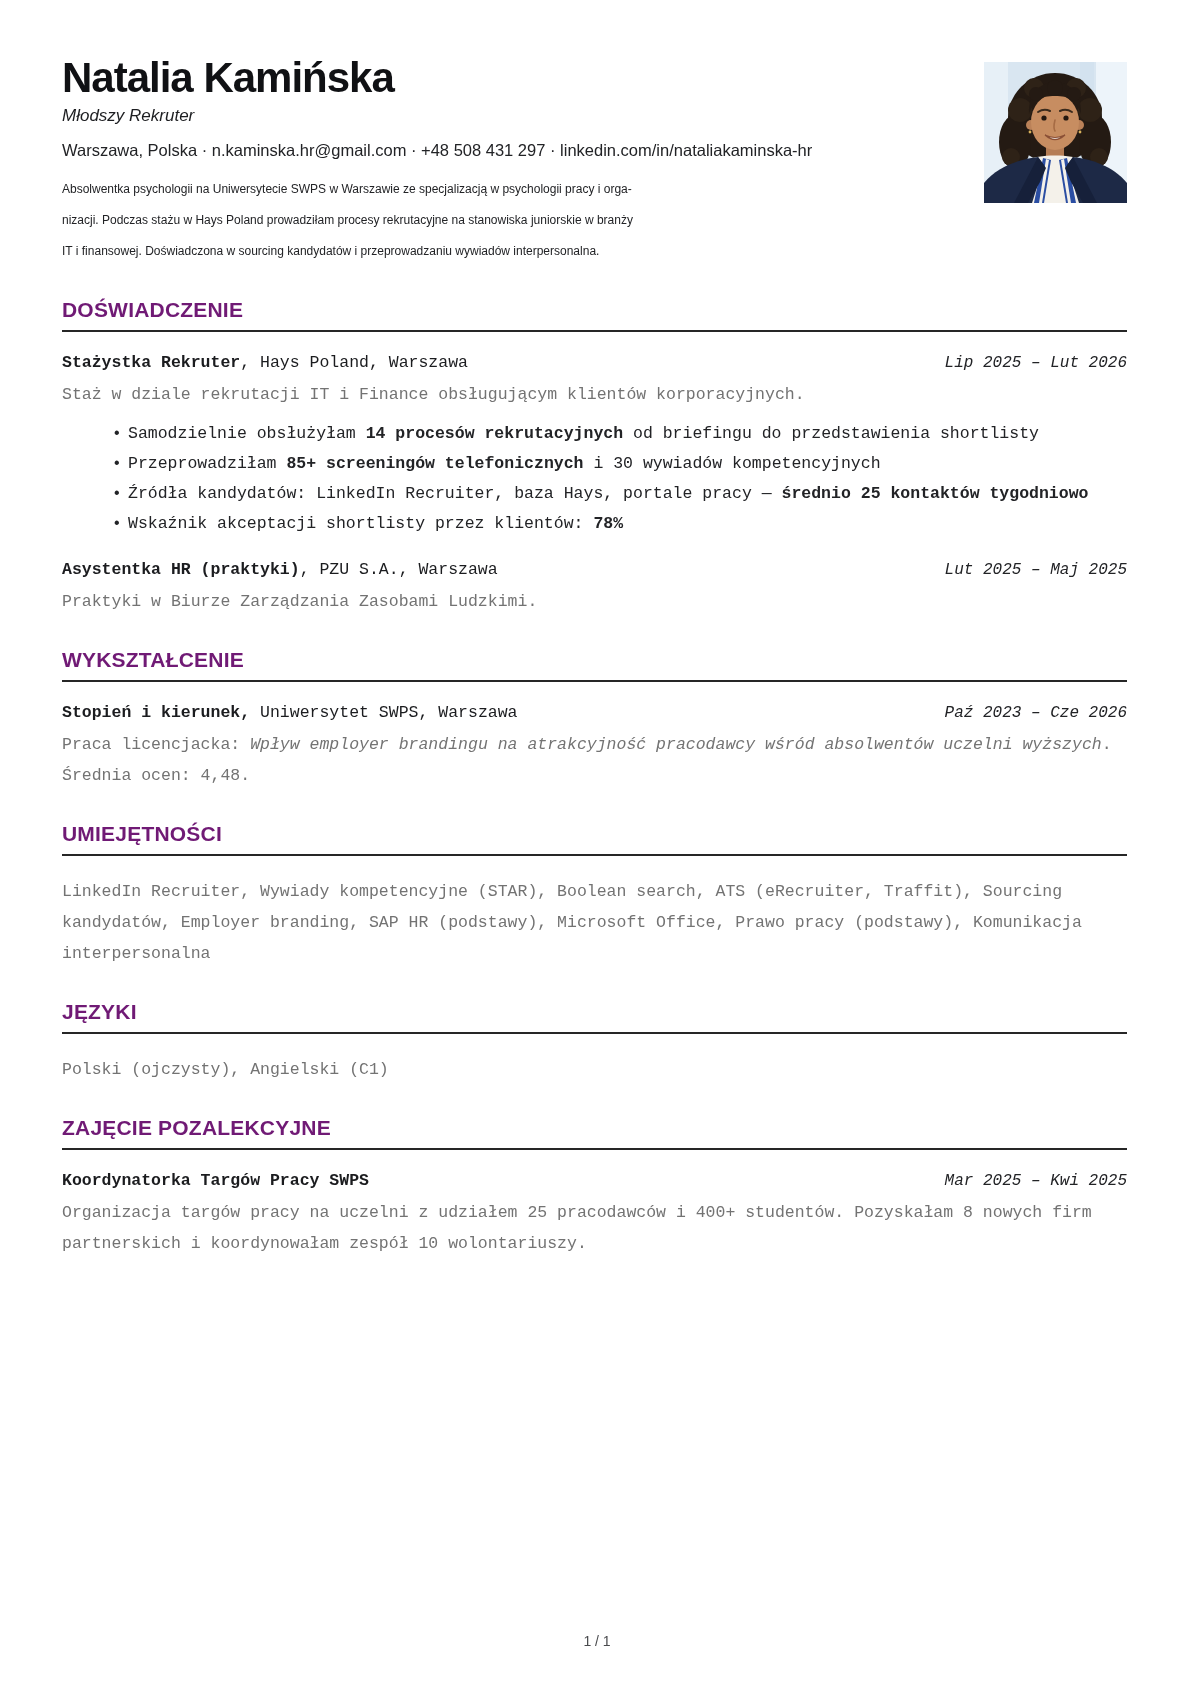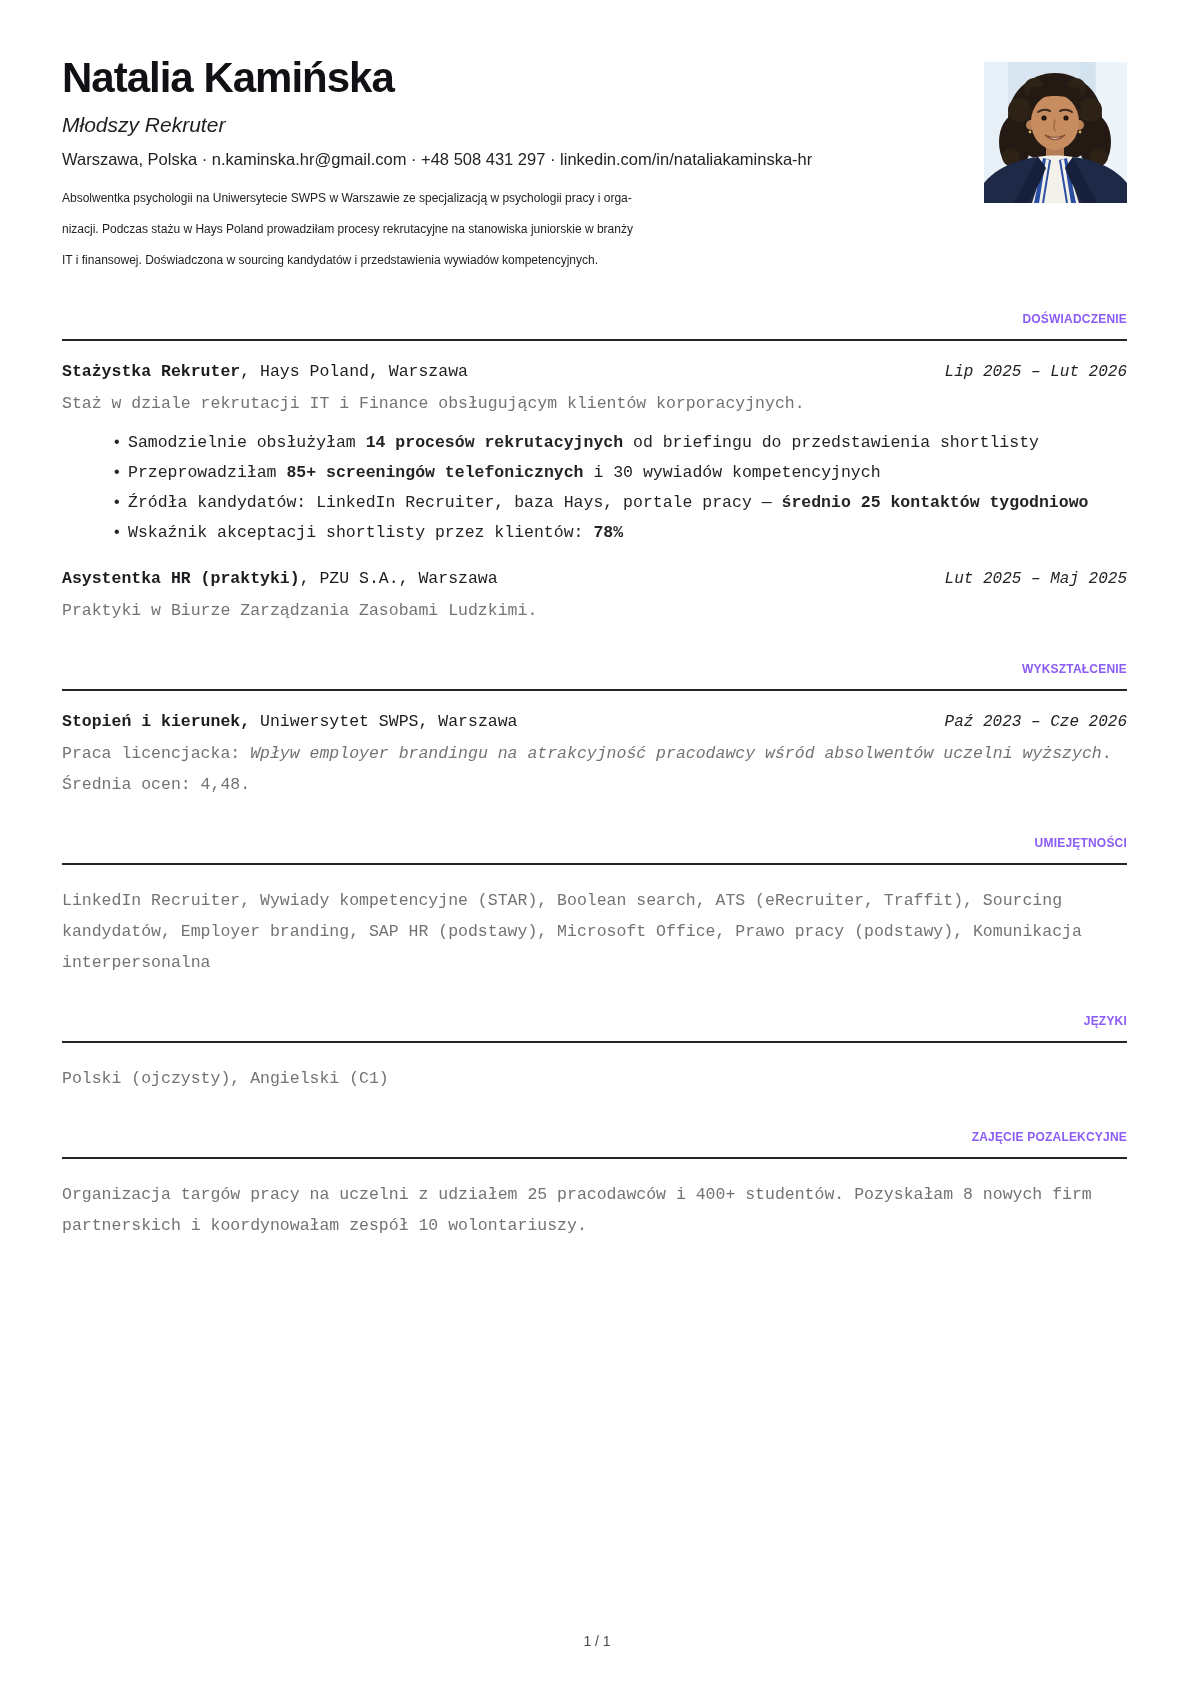--- a/index.html
+++ b/index.html
@@ -15,28 +15,28 @@
   .page{padding:56px 63px 0 62px;position:relative;}
   .photo{
     position:absolute;top:62px;right:63px;
     width:143px;height:141px;overflow:hidden;
   }
   .photo svg{display:block;}
   h1.name{
     margin:0;font-size:42px;line-height:44px;font-weight:700;
     letter-spacing:-1px;color:#101114;
   }
-  .role{font-style:italic;font-size:21px;line-height:26px;margin-top:12px;color:#1d1e21;}
+  .role{font-style:italic;font-size:17px;line-height:26px;margin-top:3px;color:#1d1e21;}
   .contact{font-size:16.5px;line-height:20px;margin-top:11px;color:#222326;}
   .summary{margin-top:14px;width:845px;}
   .summary-line{font-size:12px;line-height:31px;color:#222326;}
   .resume-section{margin-top:32px;}
   .section-heading{
-    margin:0 0 9px 0;font-size:12px;line-height:22px;font-weight:700;
-    letter-spacing:.2px;color:#8b5cf6;text-align:right;
+    margin:0 0 9px 0;font-size:21px;line-height:22px;font-weight:700;
+    letter-spacing:.2px;color:#701a75;
   }
   .rule{height:0;border-top:2px solid #262626;}
   .entry{margin-top:20px;font-family:Liberation Mono, monospace;}
   .entry-header{display:flex;justify-content:space-between;align-items:baseline;font-size:16.5px;line-height:22px;}
   .entry-title{color:#1b1c1f;}
   .entry-title .b{font-weight:700;}
   .entry-date{font-style:italic;font-size:16px;color:#222326;white-space:nowrap;margin-left:24px;}
   .entry-para{font-size:16.5px;line-height:31px;margin-top:5px;color:#737373;}
   ul.bullets{margin:9px 0 0 0;padding:0 0 0 30px;list-style:none;}
   li.bullet{font-size:16.5px;line-height:30px;position:relative;color:#222326;margin-left:36px;}
@@ -112,21 +112,21 @@
     </svg>
   </div>
 
   <h1 class="name">Natalia Kamińska</h1>
   <div class="role">Młodszy Rekruter</div>
   <div class="contact">Warszawa, Polska · n.kaminska.hr@gmail.com · +48 508 431 297 · linkedin.com/in/nataliakaminska-hr</div>
 
   <div class="summary">
     <div class="summary-line">Absolwentka psychologii na Uniwersytecie SWPS w Warszawie ze specjalizacją w psychologii pracy i orga-</div>
     <div class="summary-line">nizacji. Podczas stażu w Hays Poland prowadziłam procesy rekrutacyjne na stanowiska juniorskie w branży</div>
-    <div class="summary-line">IT i finansowej. Doświadczona w sourcing kandydatów i przedstawienia wywiadów kompetencyjnych.</div>
+    <div class="summary-line">IT i finansowej. Doświadczona w sourcing kandydatów i przeprowadzaniu wywiadów interpersonalna.</div>
   </div>
 
   <div id="sections">
       <section class="resume-section">
         <h2 class="section-heading">DOŚWIADCZENIE</h2>
         <div class="rule"></div>
         <div class="entry">
           <div class="entry-header">
             <span class="entry-title"><span class="b">Stażystka Rekruter</span><span>, Hays Poland, Warszawa</span></span>
             <span class="entry-date">Lip 2025 – Lut 2026</span>
@@ -169,20 +169,24 @@
         <h2 class="section-heading">JĘZYKI</h2>
         <div class="rule"></div>
         <div class="entry">
           <div class="entry-para"><span>Polski (ojczysty), Angielski (C1)</span></div>
         </div>
       </section>
       <section class="resume-section">
         <h2 class="section-heading">ZAJĘCIE POZALEKCYJNE</h2>
         <div class="rule"></div>
         <div class="entry">
+          <div class="entry-header">
+            <span class="entry-title"><span class="b">Koordynatorka Targów Pracy SWPS</span></span>
+            <span class="entry-date">Mar 2025 – Kwi 2025</span>
+          </div>
           <div class="entry-para"><span>Organizacja targów pracy na uczelni z udziałem 25 pracodawców i 400+ studentów. Pozyskałam 8 nowych firm partnerskich i koordynowałam zespół 10 wolontariuszy.</span></div>
         </div>
       </section>
     </div>
 
 </div>
 
 <div class="footer">1 / 1</div>
 
 </body></html>

